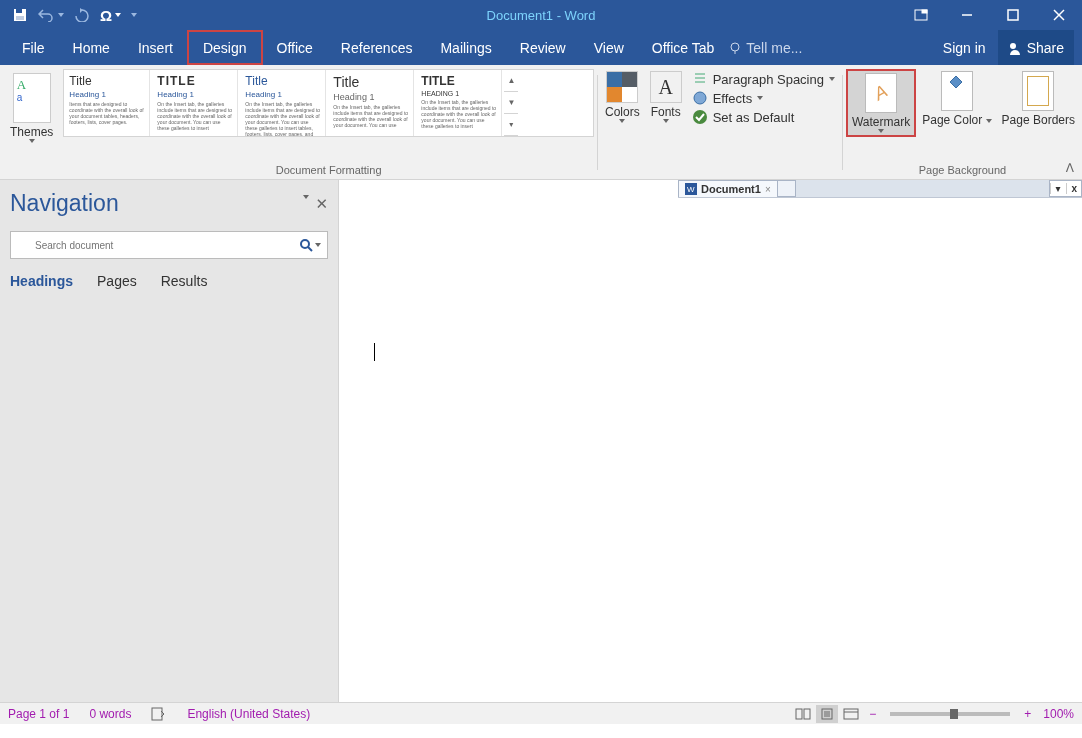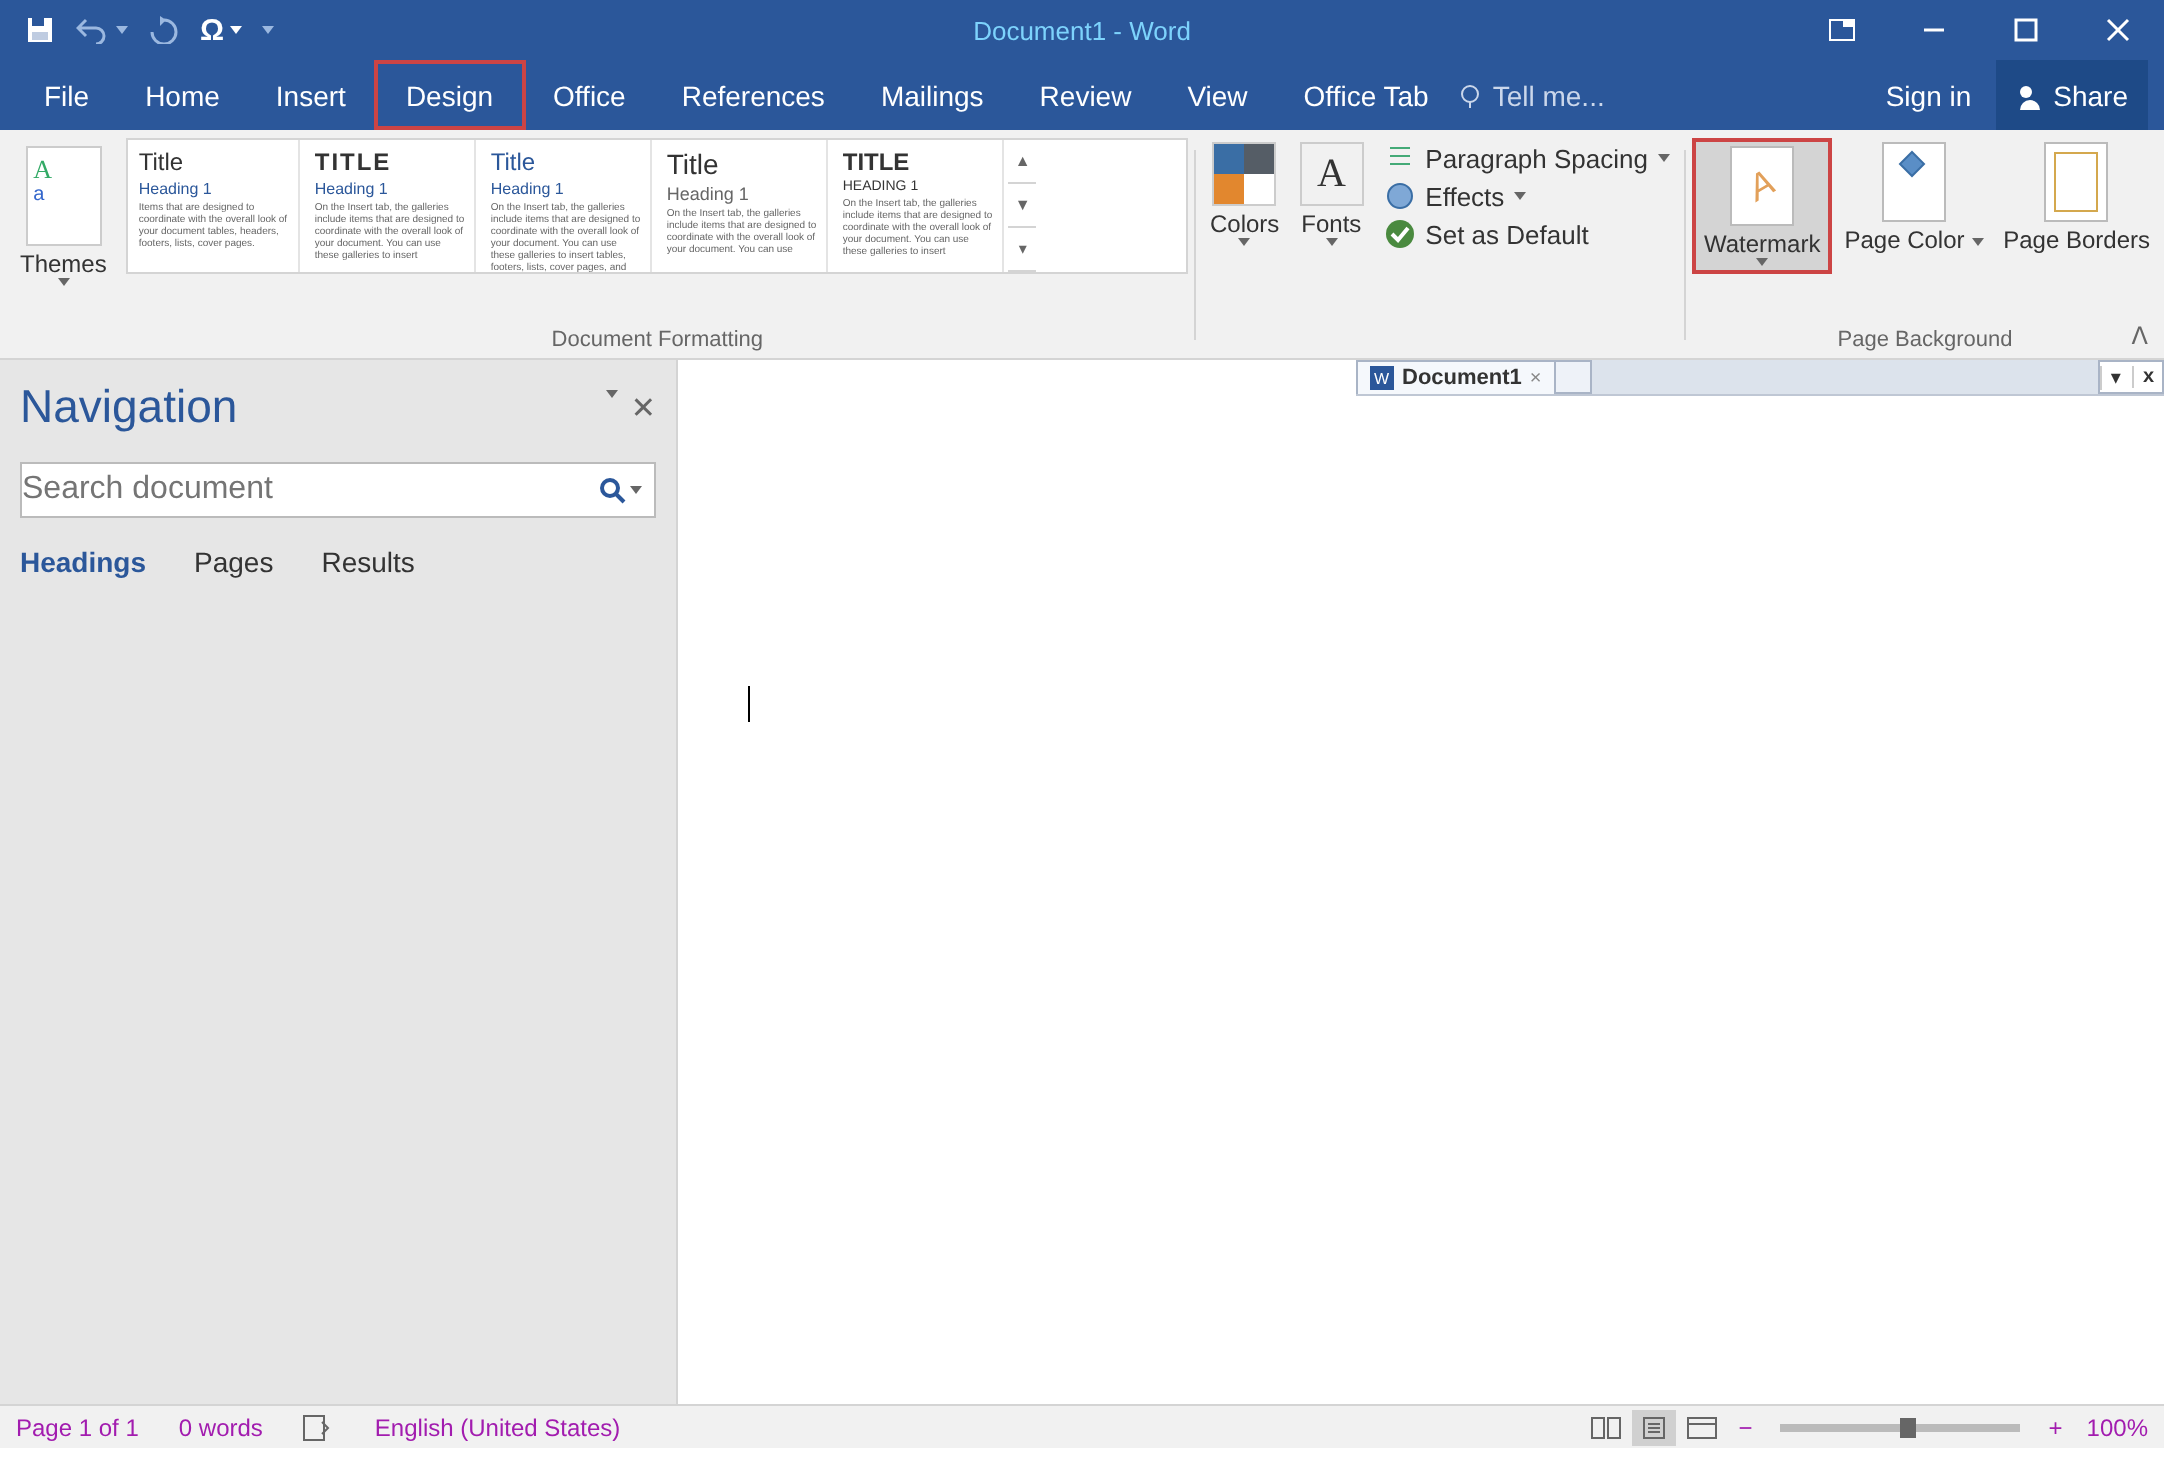--- a/index.html
+++ b/index.html
@@ -62,21 +62,21 @@
 
 
 .main { display:flex; height:522px; }
 
 
 .nav-pane { width:339px; background:#e6e6e6; border-right:1px solid #d4d4d4; padding:10px 10px 0 10px; display:flex; flex-direction:column; }
 .nav-header { display:flex; align-items:center; justify-content:space-between; margin-bottom:14px; }
 .nav-title { font-size:23px; font-weight:300; color:#2b579a; }
 .nav-header-ctrl { display:flex; gap:6px; color:#666; }
 .search-box { display:flex; border:1px solid #bbb; background:#fff; height:28px; align-items:center; margin-bottom:14px; }
-.search-box input { flex:1; border:none; outline:none; padding:0 0; font-size:16px; color:#3b82f6; background:transparent; }
+.search-box input { flex:1; border:none; outline:none; padding:0 24px; font-size:10px; color:#3b82f6; background:transparent; }
 .search-box .search-icon { padding:0 6px; color:#2b579a; display:flex; align-items:center; gap:2px; }
 .nav-tabs { display:flex; gap:24px; font-size:14px; margin-bottom:24px; }
 .nav-tabs .nt { color:#333; }
 .nav-tabs .nt.active { color:#2b579a; font-weight:600; }
 .nav-body { font-size:14px; color:#333; line-height:20px; }
 .nav-body p { margin-bottom:18px; }
 
 
 .doc-area { flex:1; background:#fff; position:relative; }
 .cursor { position:absolute; left:35px; top:145px; width:1px; height:18px; background:#000; }

